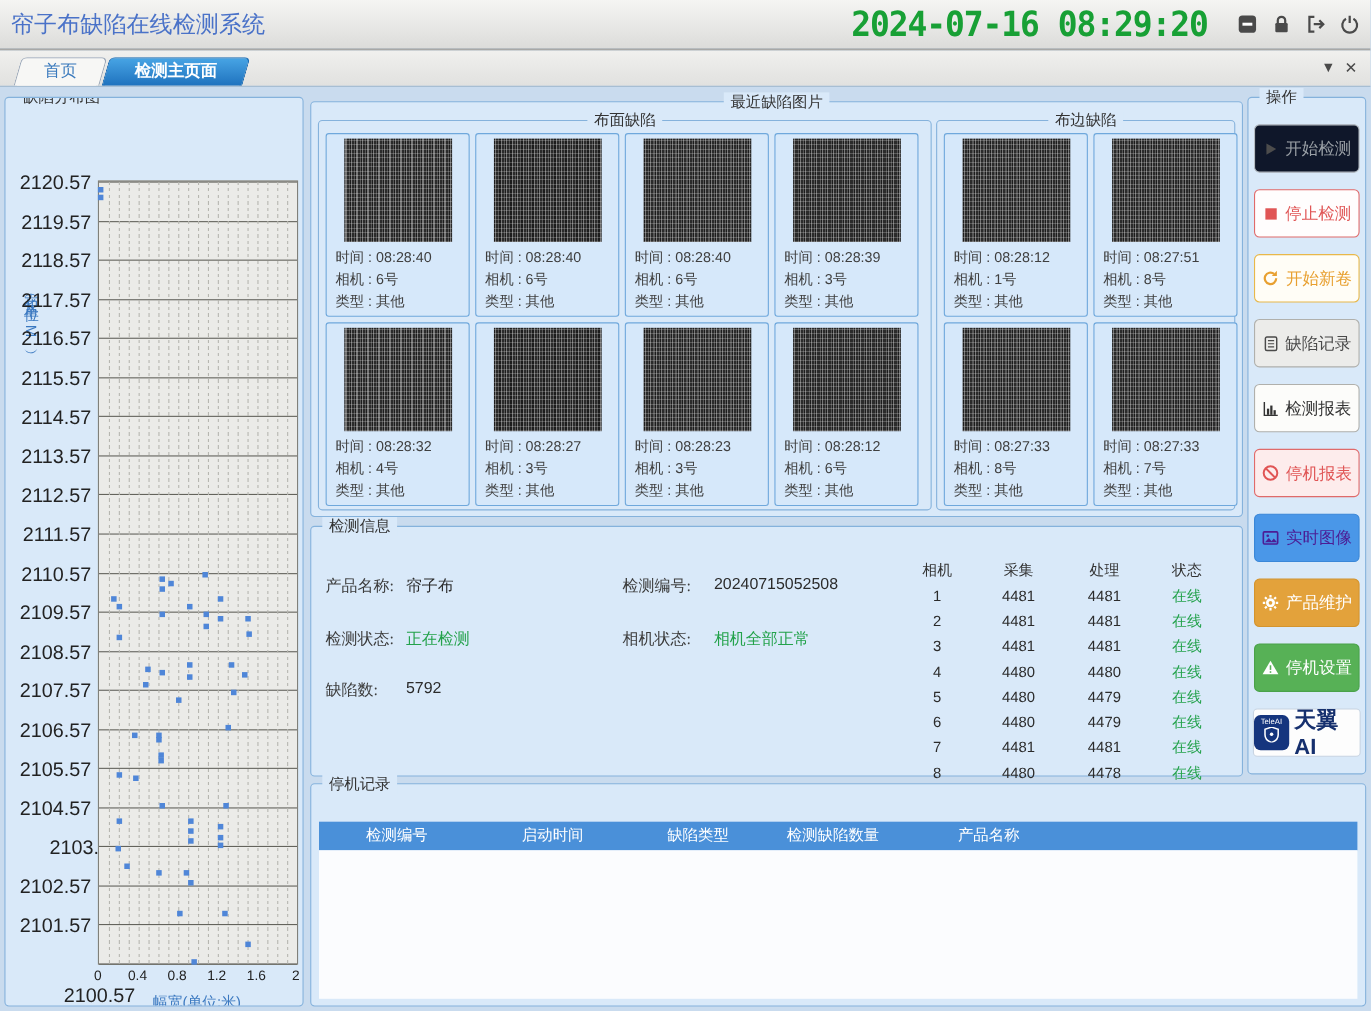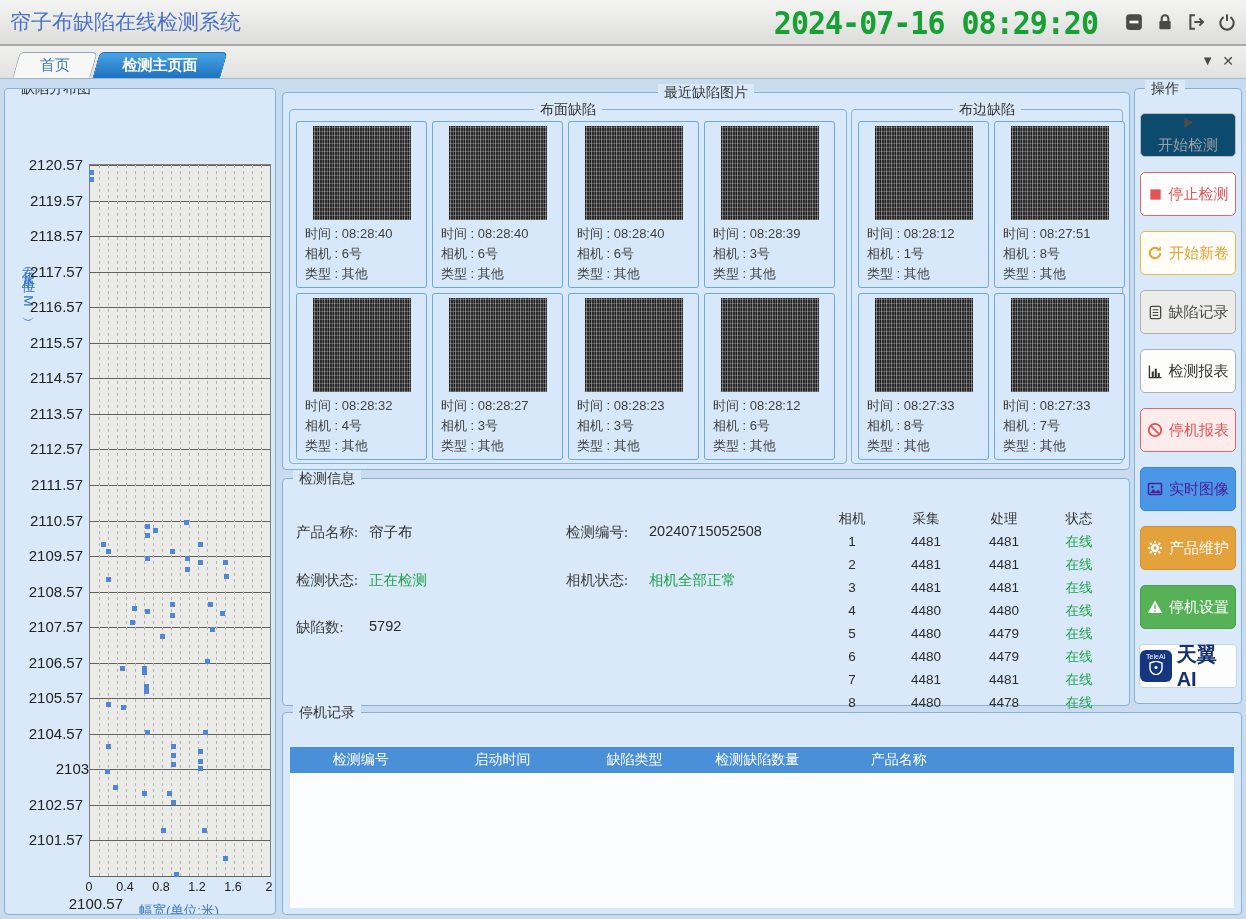--- a/index.html
+++ b/index.html
@@ -32,21 +32,21 @@
   .gb-title.center{left:50%;transform:translateX(-50%);}
   
   .chart-panel{left:4px;top:9px;width:272px;height:827px;overflow:hidden;}
   .y-title{position:absolute;left:14px;top:168px;writing-mode:vertical-lr;font-size:13.5px;
     color:#3a78c0;letter-spacing:3px;}
   .plot{position:absolute;left:84px;top:75px;width:180px;height:711px;background:#ebebe8;border:1px solid #80807a;}
   .hgrid{position:absolute;left:0;width:100%;height:1px;background:#63635c;}
   .vgrid{position:absolute;top:0;height:100%;width:1px;
     background:repeating-linear-gradient(to bottom,#b6b6b0 0 3px,transparent 3px 6px);}
   .pt{position:absolute;width:5px;height:5px;background:#4f86d8;}
-  .ytick{position:absolute;left:0;width:78px;text-align:right;font-size:15px;color:#222;}
+  .ytick{position:absolute;left:0;width:78px;text-align:right;font-size:18px;color:#222;}
   .xtick{position:absolute;transform:translateX(-50%);font-size:12.5px;color:#222;}
   #x-ticks{position:absolute;top:791px;left:0;right:0;height:16px;}
   .x-title{position:absolute;top:813px;left:84px;width:180px;text-align:center;font-size:13.5px;color:#3a78c0;}
   
   .recent-panel{left:282px;top:13px;width:848px;height:378px;}
   .subgroup{position:absolute;top:16px;bottom:5px;border:1px solid #85b2dc;border-radius:4px;background:#d9e9f9;}
   .subgroup-surface{left:6px;width:556px;}
   .subgroup-edge{left:568px;right:6px;}
   .cards{position:absolute;top:11px;left:6px;display:grid;gap:5px;}
   .cards-4{grid-template-columns:repeat(4,131px);}
@@ -72,21 +72,21 @@
   .shutdown-panel{left:282px;top:633px;width:960px;height:203px;}
   .sh-head{position:absolute;top:34px;left:7px;right:7px;height:26px;background:#4a90d9;display:flex;align-items:center;}
   .sh-cell{color:#fff;font-size:14px;text-align:center;}
   .sh-body{position:absolute;top:60px;left:7px;right:7px;bottom:6px;background:#fbfcfe;}
   
   .ops-panel{left:1134px;top:9px;width:108px;height:616px;}
   .ops-list{position:absolute;top:24px;left:0;right:0;display:flex;flex-direction:column;align-items:center;gap:15px;}
   .opbtn{width:96px;height:44px;border-radius:5px;display:flex;align-items:center;justify-content:center;
     gap:6px;font-size:15px;border:1px solid transparent;box-sizing:border-box;}
   .op-ic{display:flex;}
-  .b-disabled{background:#0c4a6e;border-color:#b5bcc2;color:#9aa0a6;flex-direction:column;}
+  .b-disabled{background:#0f172a;border-color:#b5bcc2;color:#9aa0a6;}
   .b-danger-o{background:#fffdfd;border-color:#e06a6a;color:#e05555;}
   .b-warn-o{background:#fffdf6;border-color:#e8b84a;color:#e8a030;}
   .b-gray{background:#ececea;border-color:#b0b0ac;color:#4a4a4a;}
   .b-plain{background:#fcfcfa;border-color:#b0b0ac;color:#333;}
   .b-danger-s{background:#fdecec;border-color:#e06a6a;color:#e05555;}
   .b-primary{background:#4a97e8;border-color:#3a87d8;color:#4c1d95;}
   .b-orange{background:#e3a23b;border-color:#d4942e;color:#fff;}
   .b-green{background:#57b156;border-color:#4aa24a;color:#fff;}
   .logo{width:96px;height:42px;background:#fdfdfd;border:1px solid #c8d4e2;border-radius:4px;
     display:flex;align-items:center;justify-content:center;gap:5px;}

